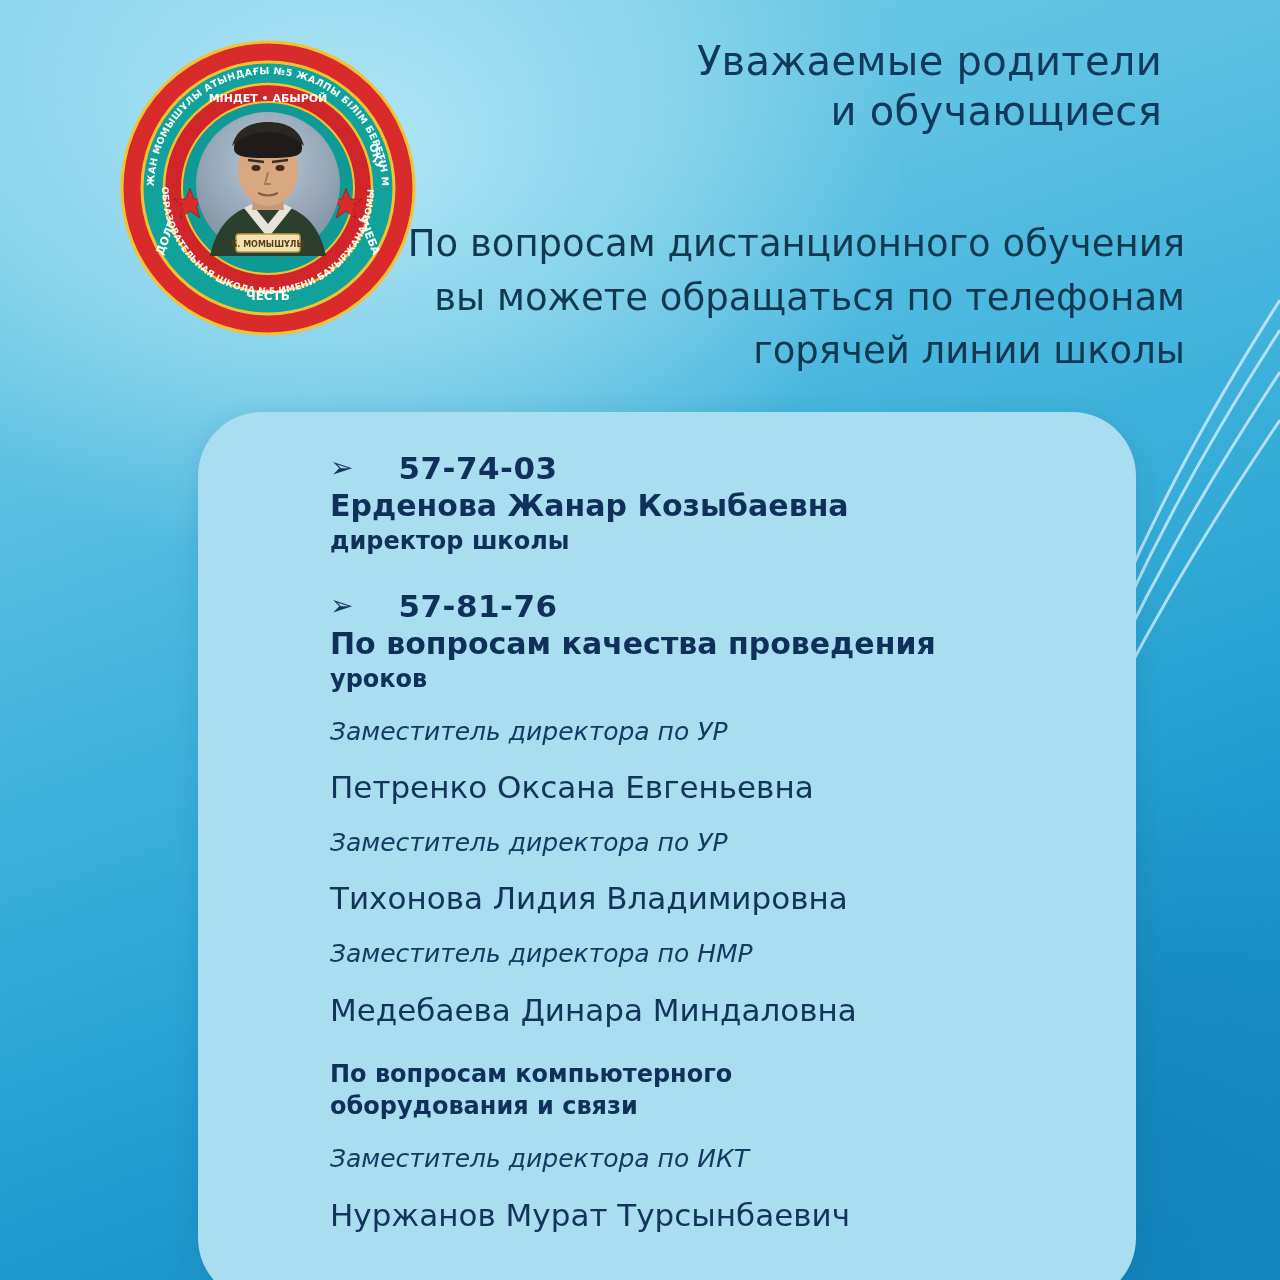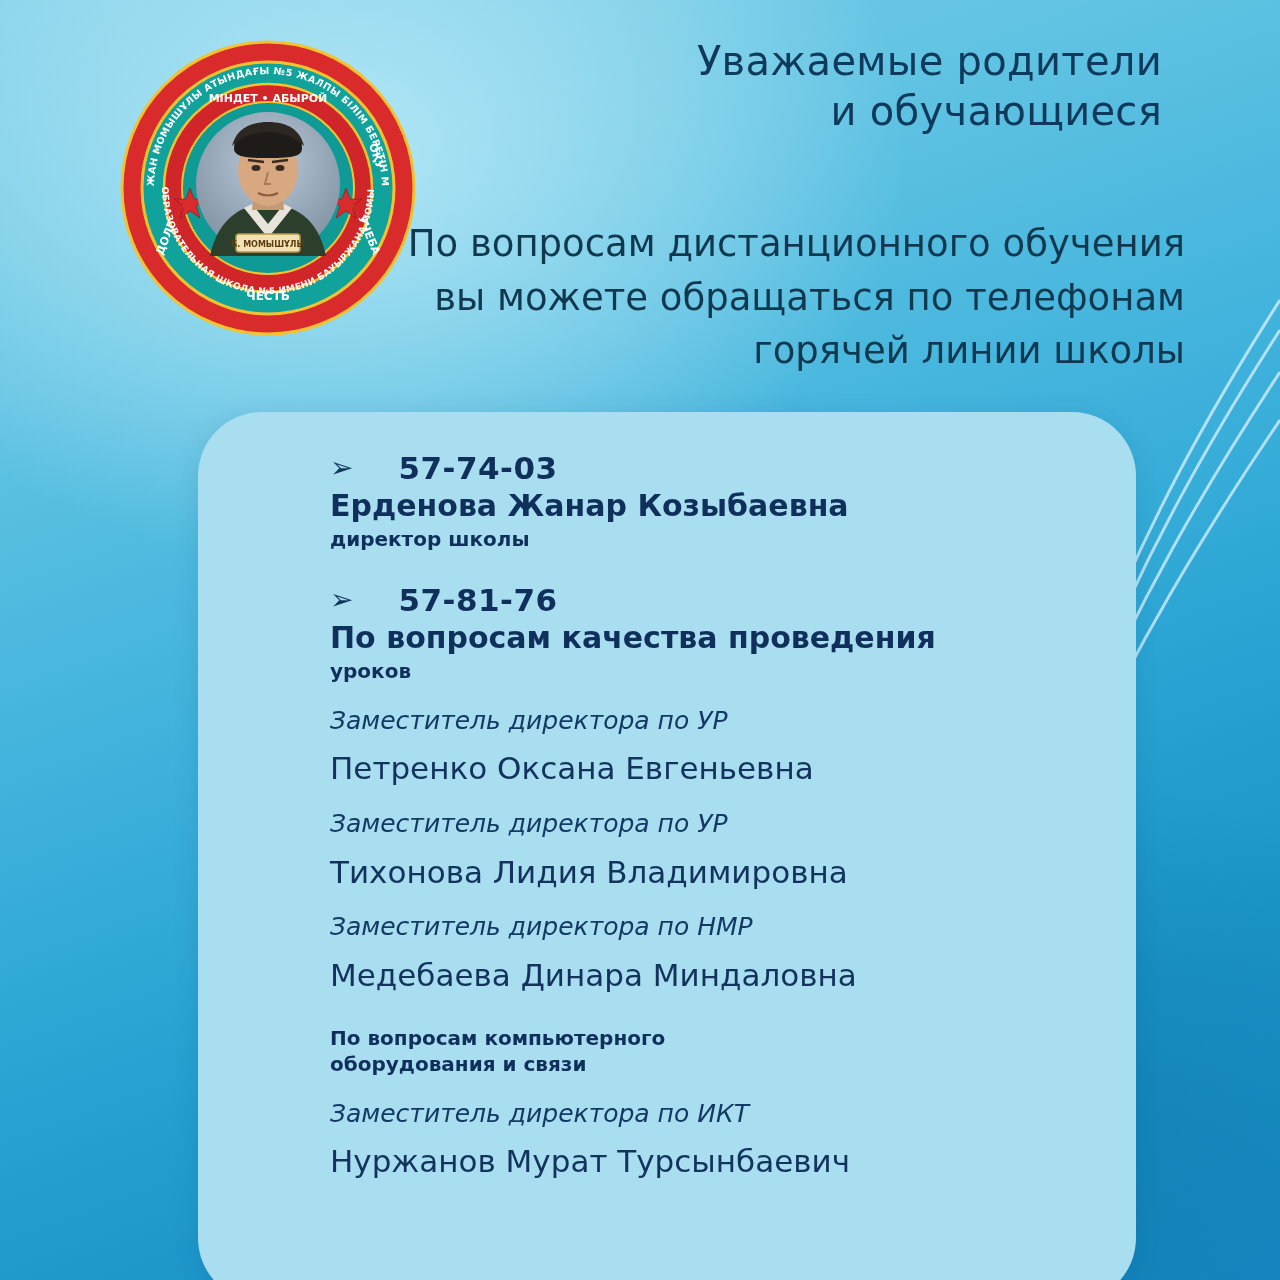--- a/index.html
+++ b/index.html
@@ -131,36 +131,36 @@
 
   .bold-line {
     color: #10305c;
     font-weight: bold;
     font-size: 30px;
     line-height: 1.33;
   }
   .bold-block {
     color: #10305c;
     font-weight: bold;
-    font-size: 20px;
+    font-size: 24px;
     line-height: 1.33;
   }
 
   .role {
     color: #133a63;
     font-style: italic;
     font-size: 25px;
     line-height: 1.3;
     margin-top: 20px;
   }
   .person {
     color: #12345c;
     font-size: 31px;
     line-height: 1.25;
-    margin-top: 12px;
+    margin-top: 20px;
   }
 
   .gap-lg { height: 30px; }
 </style>
 </head>
 <body>
 
 <div class="poster">
 
   <div class="wash-top"></div>

